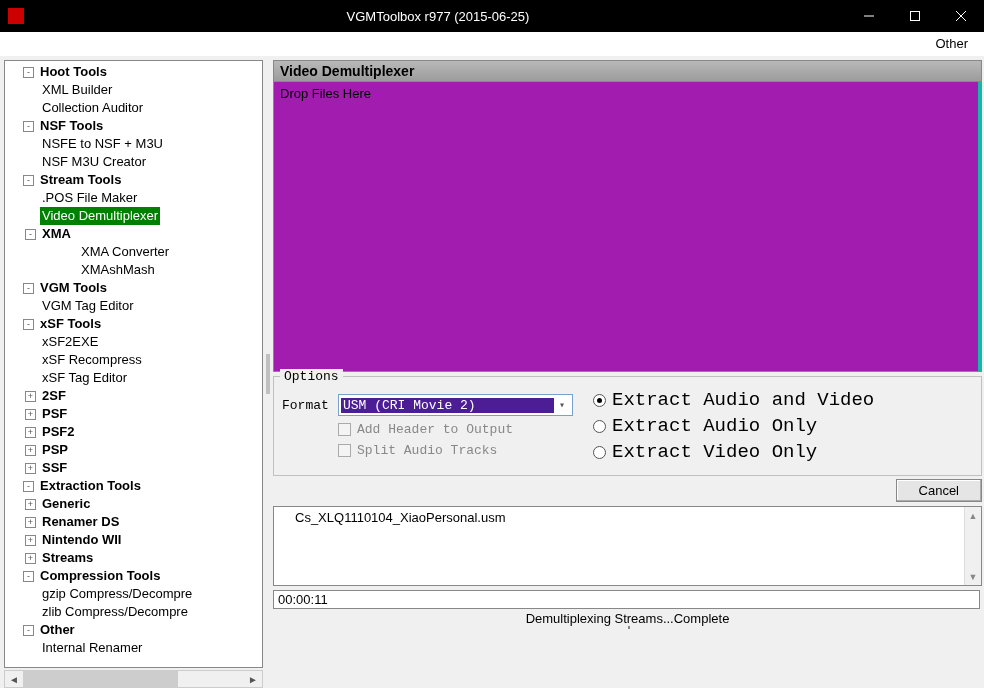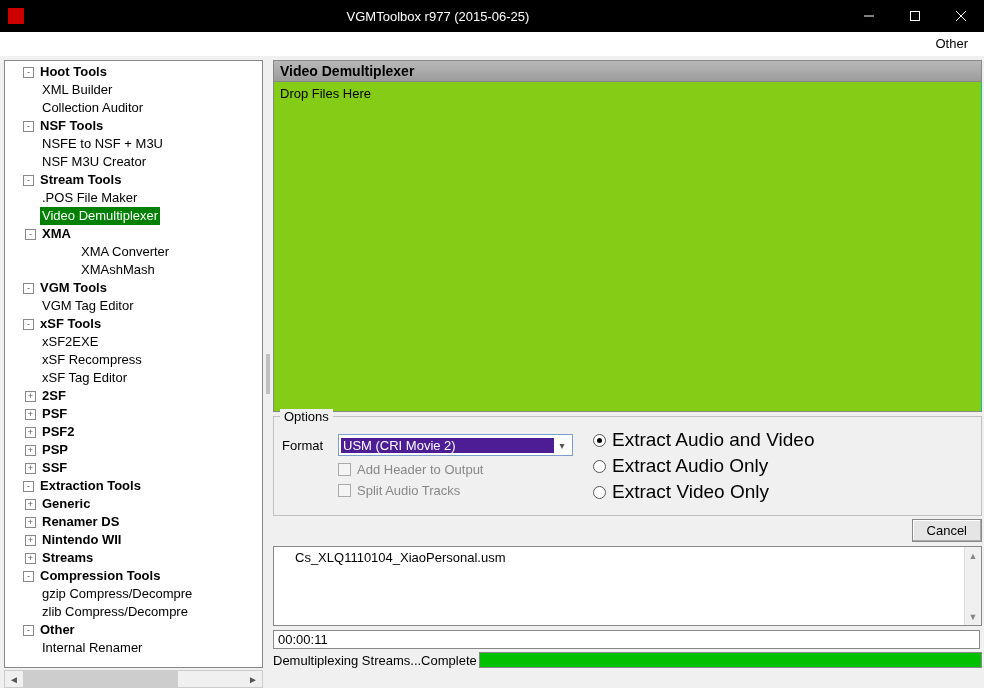--- a/index.html
+++ b/index.html
@@ -25,42 +25,42 @@
 .pad1 { padding-left: 20px; }
 .pad2 { padding-left: 48px; margin-left: 11px; }
 .hscroll { height: 18px; background: #f0f0f0; border: 1px solid #ccc; display: flex; align-items: center; margin-top: 2px; }
 .hscroll .btn { width: 18px; height: 16px; background: #f0f0f0; display: flex; align-items: center; justify-content: center; font-size: 10px; color: #555; }
 .hscroll .track { flex: 1; height: 16px; background: #f0f0f0; position: relative; }
 .hscroll .thumb { position: absolute; left: 0; top: 0; width: 70%; height: 100%; background: #cdcdcd; }
 .splitter { width: 10px; display: flex; align-items: center; justify-content: center; }
 .splitter .grip { width: 4px; height: 40px; background: #c0c0c0; }
 .mainpane { flex: 1; display: flex; flex-direction: column; padding-right: 2px; }
 .panel-title { background: linear-gradient(#b8b8b8,#9c9c9c); border: 1px solid #888; font-weight: bold; font-size: 14px; padding: 2px 6px; color: #000; font-family: "SimSun","宋体",Arial; }
-.dropzone { border-left: 1px solid #888; border-right: 1px solid #14b8a6; border-bottom: 1px solid #888; background: #84cc16; height: 330px; }
+.dropzone { border-left: 1px solid #888; border-right: 4px solid #14b8a6; border-bottom: 1px solid #888; background: #a21caf; height: 290px; }
 .dropzone .hint { padding: 4px 6px; font-size: 13px; }
-.options { border: 1px solid #c0c0c0; margin-top: 4px; padding: 6px 16px 10px 8px; position: relative; }
+.options { border: 1px solid #c0c0c0; margin-top: 4px; padding: 6px 16px 10px 8px; position: relative; font-family: Liberation Mono, monospace; }
 .options .legend { position: absolute; top: -8px; left: 6px; background: #f0f0f0; padding: 0 4px; font-size: 13px; }
 .options .row { display: flex; align-items: center; margin-top: 4px; min-height: 24px; }
 .options .lbl { width: 56px; font-size: 13px; }
 .combo { width: 235px; height: 22px; border: 1px solid #7a9fcd; background: #fff; display: flex; align-items: center; padding: 0 2px; }
 .combo .selval { flex: 1; background: #4c1d95; color: #fff; padding: 0 2px; font-size: 13px; }
 .combo .dd { width: 16px; text-align: center; color: #555; font-size: 10px; }
 .chk { display: flex; align-items: center; margin-left: 56px; margin-top: 6px; font-size: 13px; color: #888; }
 .chk .box { width: 13px; height: 13px; border: 1px solid #aaa; background: #f4f4f4; margin-right: 6px; }
 .radiogrp { margin-left: 20px; }
 .radio { display: flex; align-items: center; font-size: 19px; min-height: 26px; }
 .radio .dot { width: 13px; height: 13px; border: 1px solid #555; border-radius: 50%; margin-right: 6px; display: flex; align-items: center; justify-content: center; background: #fff; }
 .radio .dot.checked::after { content: ""; width: 5px; height: 5px; background: #000; border-radius: 50%; }
 .cancelrow { display: flex; justify-content: flex-end; margin-top: 3px; }
-.cancelbtn { border: 1px solid #888; background: #e5e5e5; padding: 3px 14px; font-size: 13px; box-shadow: inset -1px -1px #aaa, inset 1px 1px #fff; }
+.cancelbtn { border: 1px solid #888; background: #e5e5e5; padding: 3px 22px; font-size: 13px; box-shadow: inset -1px -1px #aaa, inset 1px 1px #fff; }
 .log { background: #fff; border: 1px solid #888; height: 80px; margin-top: 4px; padding: 3px 21px; font-size: 13px; position: relative; }
 .log .vscroll { position: absolute; right: 0; top: 0; width: 17px; height: 100%; background: #f0f0f0; border-left: 1px solid #ddd; }
 .log .vscroll .up, .log .vscroll .down { height: 17px; display: flex; align-items: center; justify-content: center; font-size: 9px; color: #888; }
 .timer { border: 1px solid #888; background: #fff; margin-top: 4px; padding: 1px 4px; font-size: 13px; width: 707px; }
-.statusbar { display: flex; align-items: center; margin-top: 2px; font-size: 13px; height: 18px; font-family: "Segoe UI", Arial, sans-serif; }
+.statusbar { display: flex; align-items: center; margin-top: 2px; font-size: 13px; height: 18px; font-family: "Segoe UI", Arial, sans-serif; flex-direction: column; }
 .statusbar .txt { }
 .statusbar .progress { flex: 1; height: 16px; background: #00c000; margin-left: 2px; border: 1px solid #888; }
 </style>
 </head>
 <body>
 
 <div class="titlebar">
   <span class="icon"></span>
   <span class="title">VGMToolbox r977 (2015-06-25)</span>
   <div class="winbtns">

